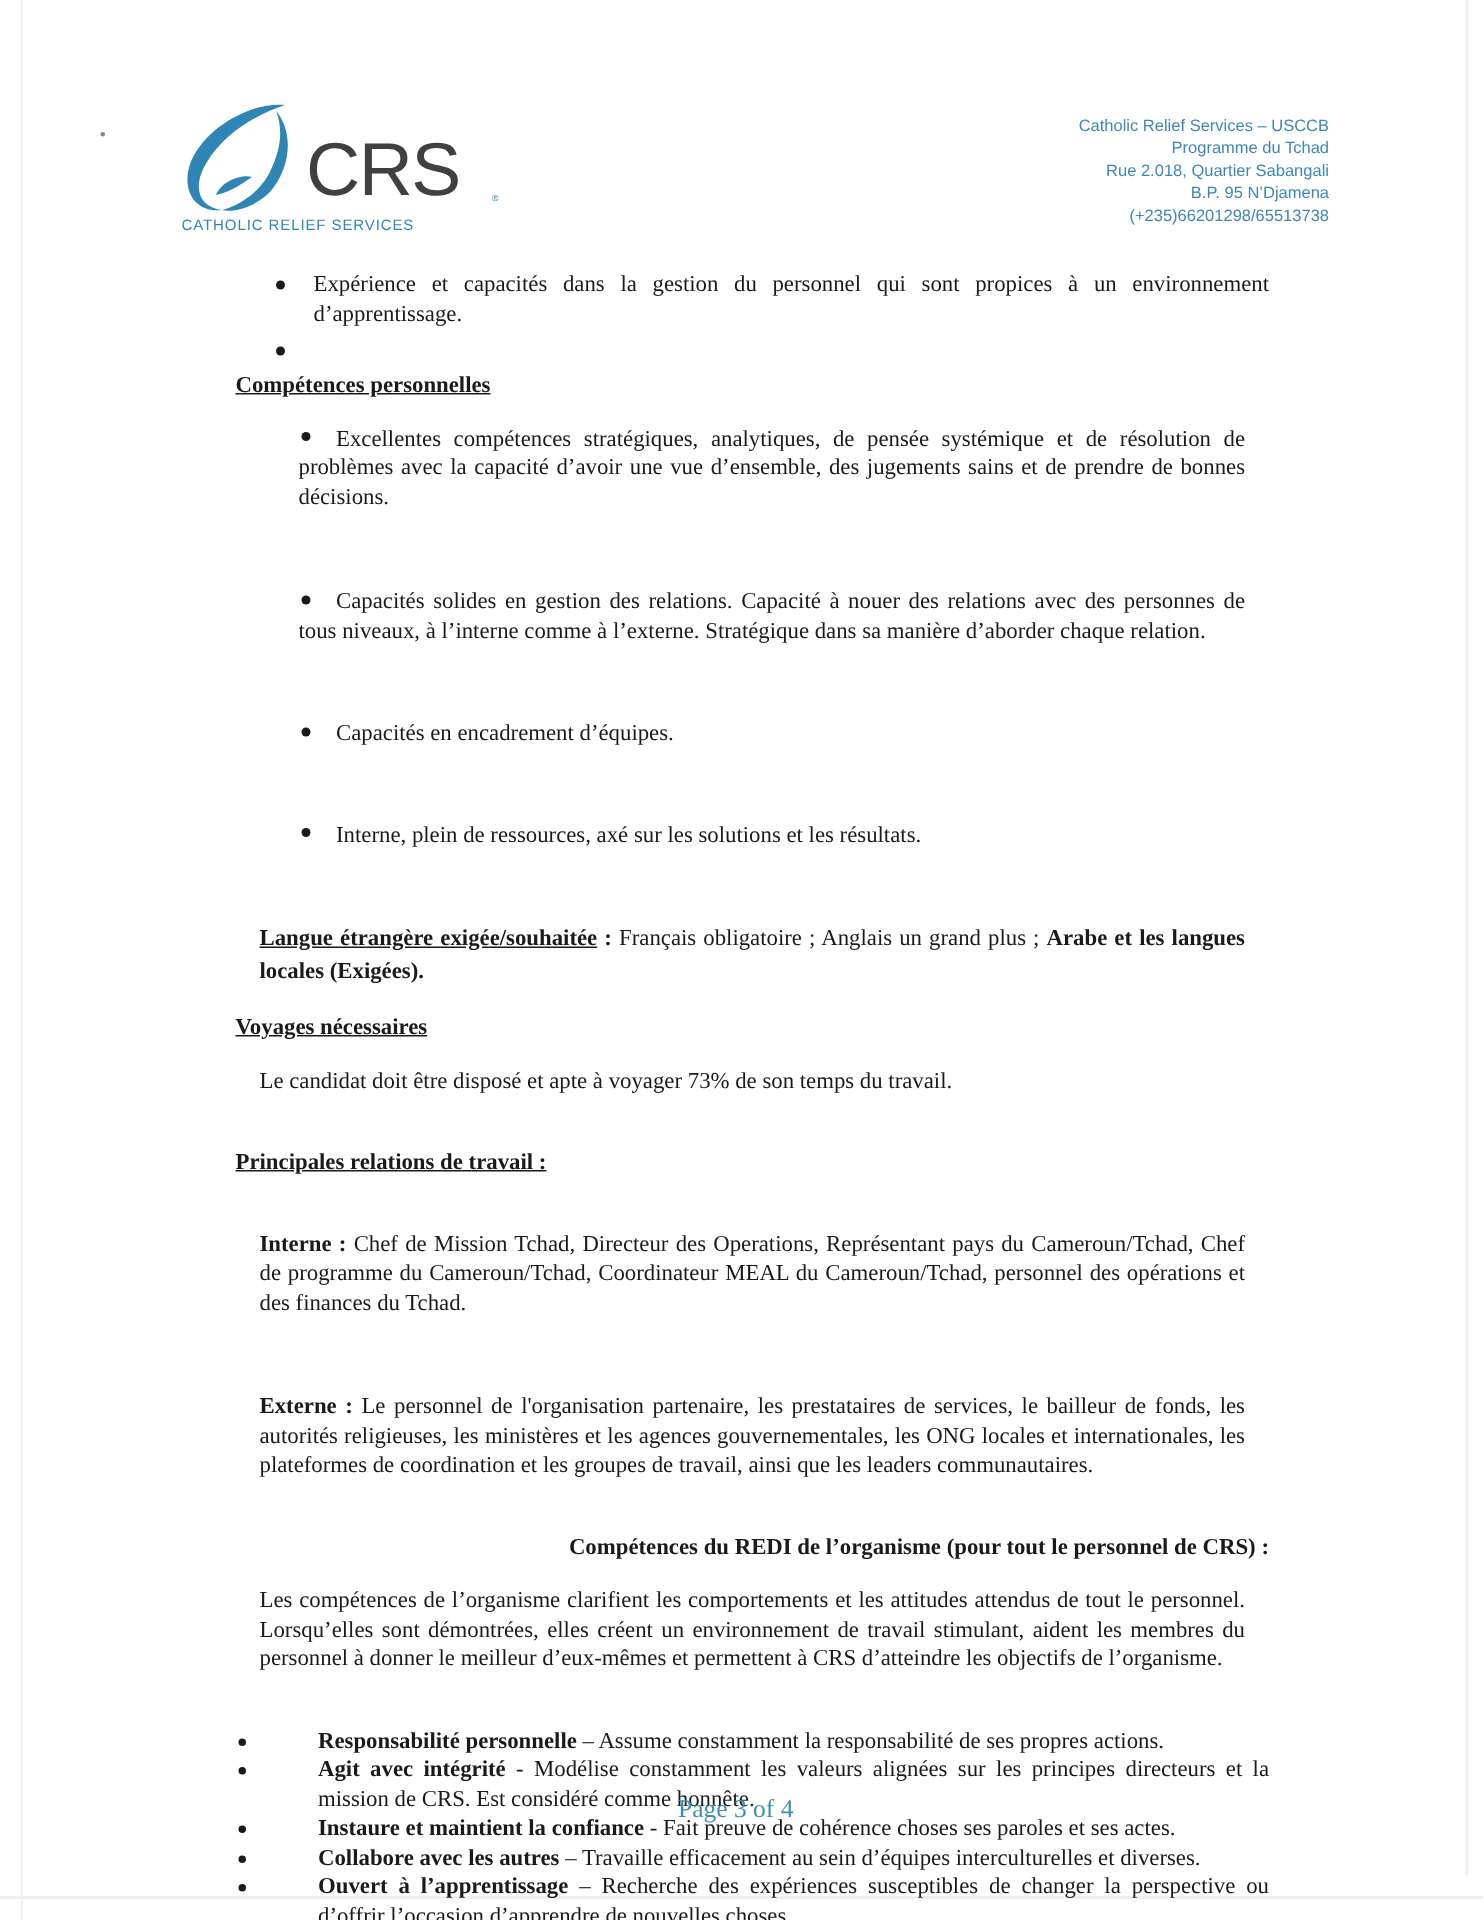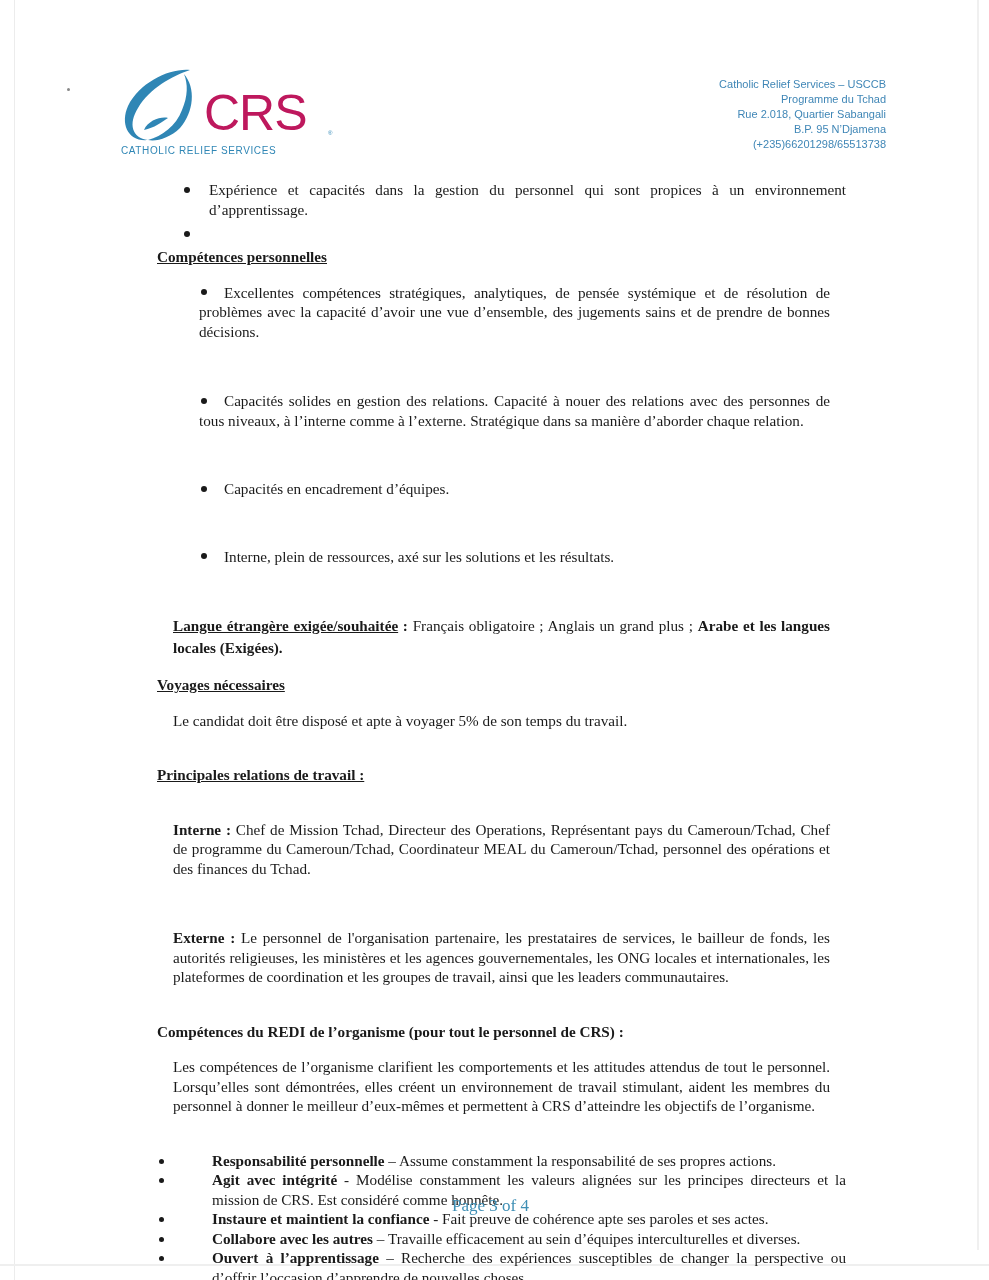--- a/index.html
+++ b/index.html
@@ -10,42 +10,42 @@
   .page-edge-left { position: absolute; left: 14px; top: 0; width: 1px; height: 1280px; background: #ececec; }
   .page-edge-right { position: absolute; right: 10px; top: 0; width: 2px; height: 1250px; background: #f0f0f0; }
   .page-edge-bottom { position: absolute; left: 0; bottom: 14px; width: 989px; height: 2px; background: #efefef; }
   .speck { position: absolute; width: 3px; height: 3px; border-radius: 50%; background: #888; }
 
   
   .logo { position: absolute; left: 118px; top: 64px; width: 230px; height: 100px; }
   .logo svg { position: absolute; left: 0; top: 0; }
   .logo-crs {
     position: absolute; left: 86px; top: 24px; font-family: "Liberation Sans", sans-serif;
-    font-size: 50px; color: #be185d; letter-spacing: -1px; line-height: 1; font-weight: normal;
+    font-size: 50px; color: #404040; letter-spacing: -1px; line-height: 1; font-weight: normal;
   }
   .logo-reg { position: absolute; left: 210px; top: 66px; font-size: 6px; color: #2f86b5; font-family: "Liberation Sans", sans-serif; }
   .logo-tagline {
     position: absolute; left: 3px; top: 81px; font-family: "Liberation Sans", sans-serif;
     font-size: 10px; color: #2f86b5; letter-spacing: 0.6px; white-space: nowrap;
   }
   .address {
     position: absolute; right: 103px; top: 77px; text-align: right;
     font-family: Liberation Sans, sans-serif; font-size: 11px; line-height: 15px; color: #3f86b6;
   }
   .address div { white-space: nowrap; }
 
   
   .content { position: absolute; left: 157px; top: 180px; width: 689px; font-size: 15.2px; line-height: 19.5px; }
   p { margin: 16px; text-align: justify; }
   .dot { display: inline-block; width: 6px; height: 6px; border-radius: 50%; background: #1a1a1a; vertical-align: middle; }
   ul.list1 { list-style: none; margin: 0; padding: 0; }
   ul.list1 li { position: relative; padding-left: 53px; text-align: justify; }
   ul.list1 li .dot { position: absolute; left: 28px; top: 7px; }
   .h-under { font-weight: bold; text-decoration: underline; }
-  .bold { font-weight: bold; }
+  .bold { font-weight: bold; text-align: right; }
 
   .pers-item { position: relative; padding-left: 26px; text-align: justify; }
   .pers-item .dot { margin-right: 17px; margin-left: 2px; position: relative; top: -2px; }
 
   ul.list2 { list-style: none; margin: 0; padding: 0; }
   ul.list2 li { position: relative; padding-left: 55px; text-align: justify; }
   ul.list2 li .dot { position: absolute; left: 2px; top: 8px; width: 5px; height: 5px; }
 
   .footer {
     position: absolute; left: 0; width: 981px; top: 1196px; text-align: center;
@@ -108,21 +108,21 @@
   <div style="height:16px"></div>
   <p class="pers-item">
     <span class="dot"></span><span>Interne, plein de ressources, axé sur les solutions et les résultats.</span>
   </p>
 
   <div style="height:17px"></div>
   <p style="line-height:22px;">
     <span class="h-under">Langue étrangère exigée/souhaitée</span><span class="bold"> : </span><span>Français obligatoire ; Anglais un grand plus ; </span><span class="bold">Arabe et les langues locales (Exigées).</span>
   </p>
   <div class="h-under">Voyages nécessaires</div>
-  <p>Le candidat doit être disposé et apte à voyager 5% de son temps du travail.</p>
+  <p>Le candidat doit être disposé et apte à voyager 73% de son temps du travail.</p>
 
   <div style="height:19px"></div>
   <div class="h-under">Principales relations de travail :</div>
 
   <div style="height:19px"></div>
   <p>
     <span class="bold">Interne :</span><span> Chef de Mission Tchad, Directeur des Operations, Représentant pays du Cameroun/Tchad, Chef de programme du Cameroun/Tchad, Coordinateur MEAL du Cameroun/Tchad, personnel des opérations et des finances du Tchad.</span>
   </p>
   <div style="height:18px"></div>
   <p>
@@ -138,21 +138,21 @@
     <li>
       <span class="dot"></span>
       <span class="bold">Responsabilité personnelle</span><span> – </span><span>Assume constamment la responsabilité de ses propres actions.</span>
     </li>
     <li>
       <span class="dot"></span>
       <span class="bold">Agit avec intégrité</span><span> - </span><span>Modélise constamment les valeurs alignées sur les principes directeurs et la mission de CRS.  Est considéré comme honnête.</span>
     </li>
     <li>
       <span class="dot"></span>
-      <span class="bold">Instaure et maintient la confiance</span><span> - </span><span>Fait preuve de cohérence apte ses paroles et ses actes.</span>
+      <span class="bold">Instaure et maintient la confiance</span><span> - </span><span>Fait preuve de cohérence choses ses paroles et ses actes.</span>
     </li>
     <li>
       <span class="dot"></span>
       <span class="bold">Collabore avec les autres</span><span> – </span><span>Travaille efficacement au sein d’équipes interculturelles et diverses.</span>
     </li>
     <li>
       <span class="dot"></span>
       <span class="bold">Ouvert à l’apprentissage</span><span> – </span><span>Recherche des expériences susceptibles de changer la perspective ou d’offrir l’occasion d’apprendre de nouvelles choses.</span>
     </li>
   </ul>

